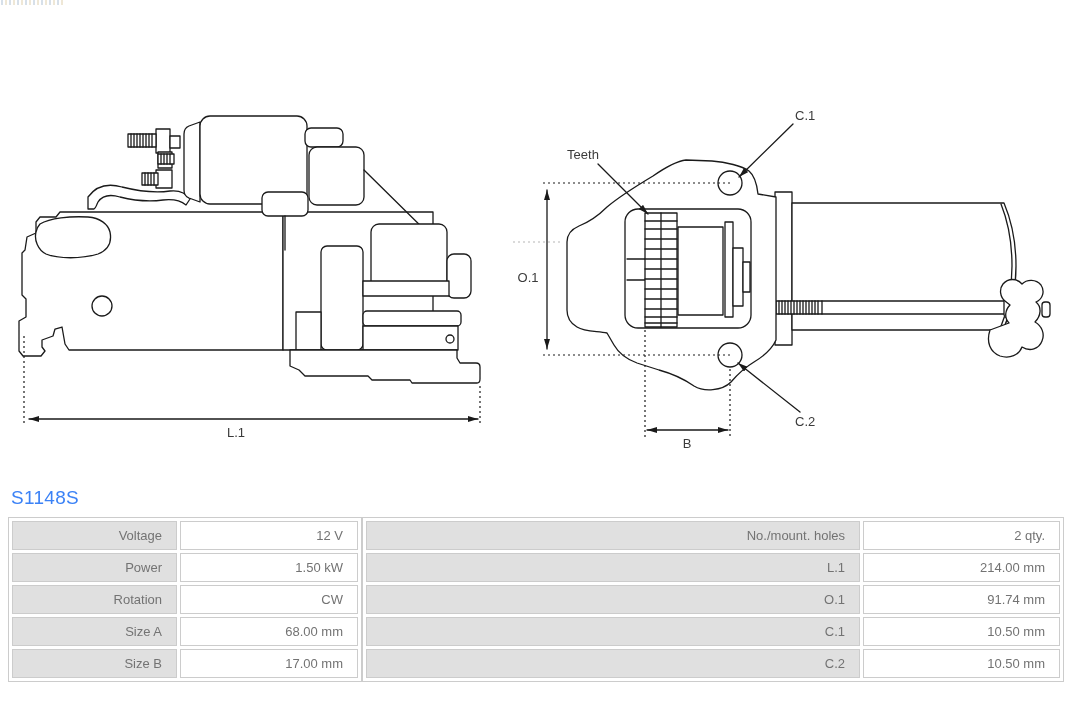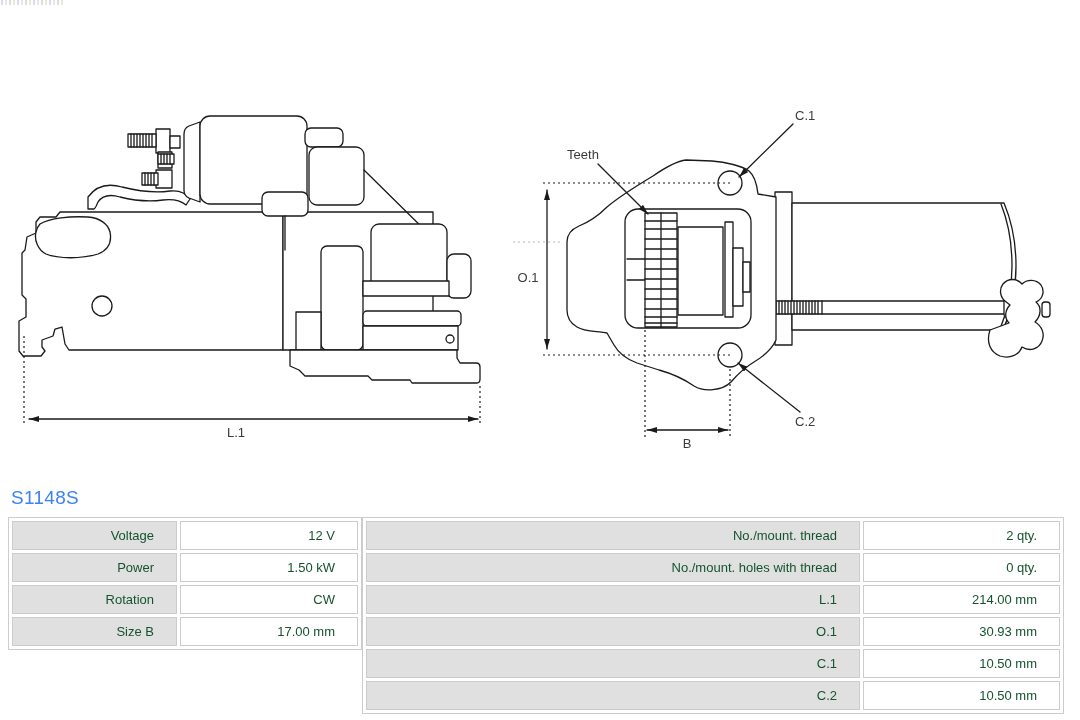--- a/index.html
+++ b/index.html
@@ -6,22 +6,22 @@
   .page{position:relative;width:1080px;height:720px;background:#fff;overflow:hidden;}
 
   .artifact{position:absolute;left:1px;top:0;width:64px;height:5px;opacity:.75;
     background:repeating-linear-gradient(90deg,#c9d5e2 0 2px,#ffffff 2px 4px,#e9dfc8 4px 6px,#ffffff 6px 8px);}
 
   .code{position:absolute;left:11px;top:487px;font-size:19px;font-weight:500;
     color:#3b82f6;letter-spacing:.3px;}
 
   table.spec{position:absolute;top:517px;border-collapse:separate;border-spacing:3px;
     border:1px solid #ccc;background:#fff;table-layout:fixed;}
-  table.spec td{border:1px solid #ccc;font-size:13px;line-height:17px;color:#14532d;
-    padding:5px 22px;text-align:right;white-space:nowrap;overflow:hidden;}
+  table.spec td{border:1px solid #ccc;font-size:13px;line-height:17px;color:#737373;
+    padding:5px 14px;text-align:right;white-space:nowrap;overflow:hidden;}
   table.spec td.lbl{background:#e0e0e0;}
   .spec-left{left:8px;width:352px;}
   .spec-right{left:362px;width:700px;}
 
   svg.drawing{position:absolute;left:0;top:0;}
   svg.drawing .ln{stroke:#1a1a1a;stroke-width:1.3;fill:none;stroke-linejoin:round;stroke-linecap:round;}
   svg.drawing .sh{stroke:#1a1a1a;stroke-width:1.3;fill:#ffffff;stroke-linejoin:round;}
   svg.drawing .dot{stroke:#1a1a1a;stroke-width:1.2;fill:none;stroke-dasharray:2 3;}
   svg.drawing .faint{stroke:#b5b5b5;stroke-width:1;fill:none;stroke-dasharray:2 3;}
   svg.drawing text{font-family:"Liberation Sans",sans-serif;font-size:13px;fill:#3b3b3b;}
@@ -183,47 +183,47 @@
       </tr>
       <tr>
         <td class="lbl">Power</td>
         <td>1.50 kW</td>
       </tr>
       <tr>
         <td class="lbl">Rotation</td>
         <td>CW</td>
       </tr>
       <tr>
+        <td class="lbl">Size A</td>
+        <td>68.00 mm</td>
+      </tr>
+      <tr>
         <td class="lbl">Size B</td>
         <td>17.00 mm</td>
       </tr>
     </tbody>
   </table>
 
   <table class="spec spec-right">
     <colgroup>
         <col style="width:494px">
         <col style="width:197px">
       </colgroup>
     <tbody>
       <tr>
-        <td class="lbl">No./mount. thread</td>
+        <td class="lbl">No./mount. holes</td>
         <td>2 qty.</td>
-      </tr>
-      <tr>
-        <td class="lbl">No./mount. holes with thread</td>
-        <td>0 qty.</td>
       </tr>
       <tr>
         <td class="lbl">L.1</td>
         <td>214.00 mm</td>
       </tr>
       <tr>
         <td class="lbl">O.1</td>
-        <td>30.93 mm</td>
+        <td>91.74 mm</td>
       </tr>
       <tr>
         <td class="lbl">C.1</td>
         <td>10.50 mm</td>
       </tr>
       <tr>
         <td class="lbl">C.2</td>
         <td>10.50 mm</td>
       </tr>
     </tbody>

